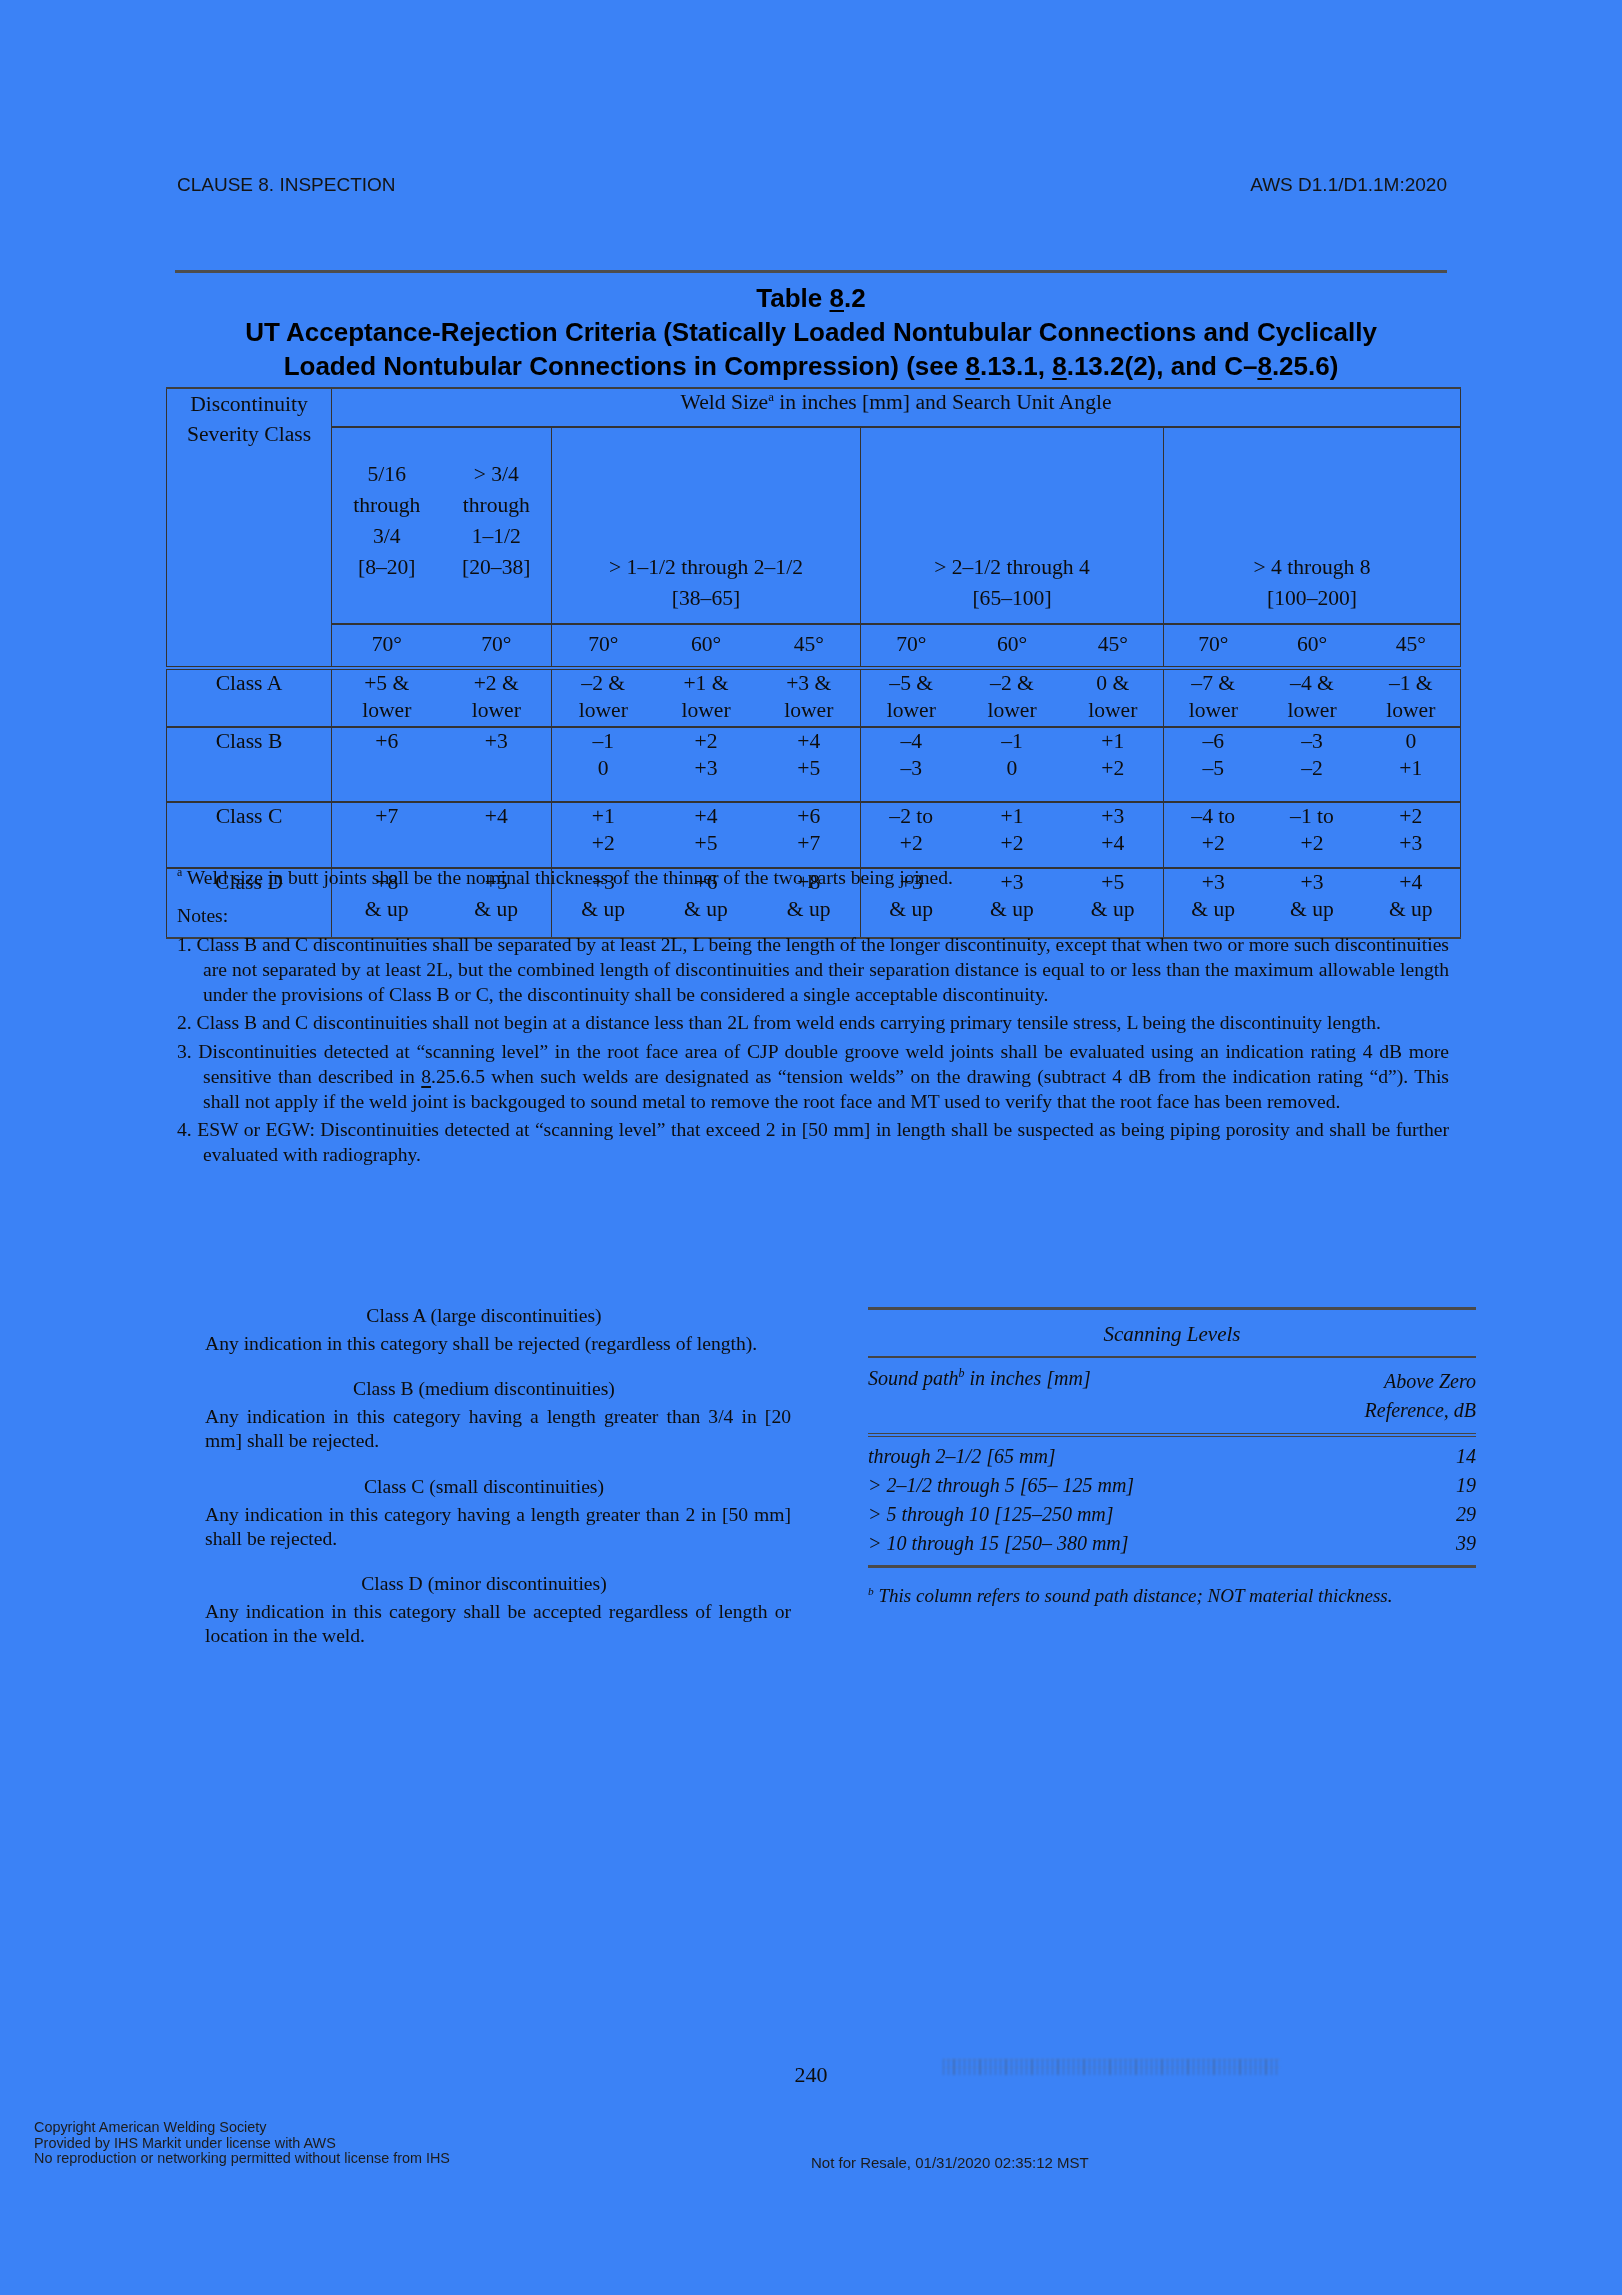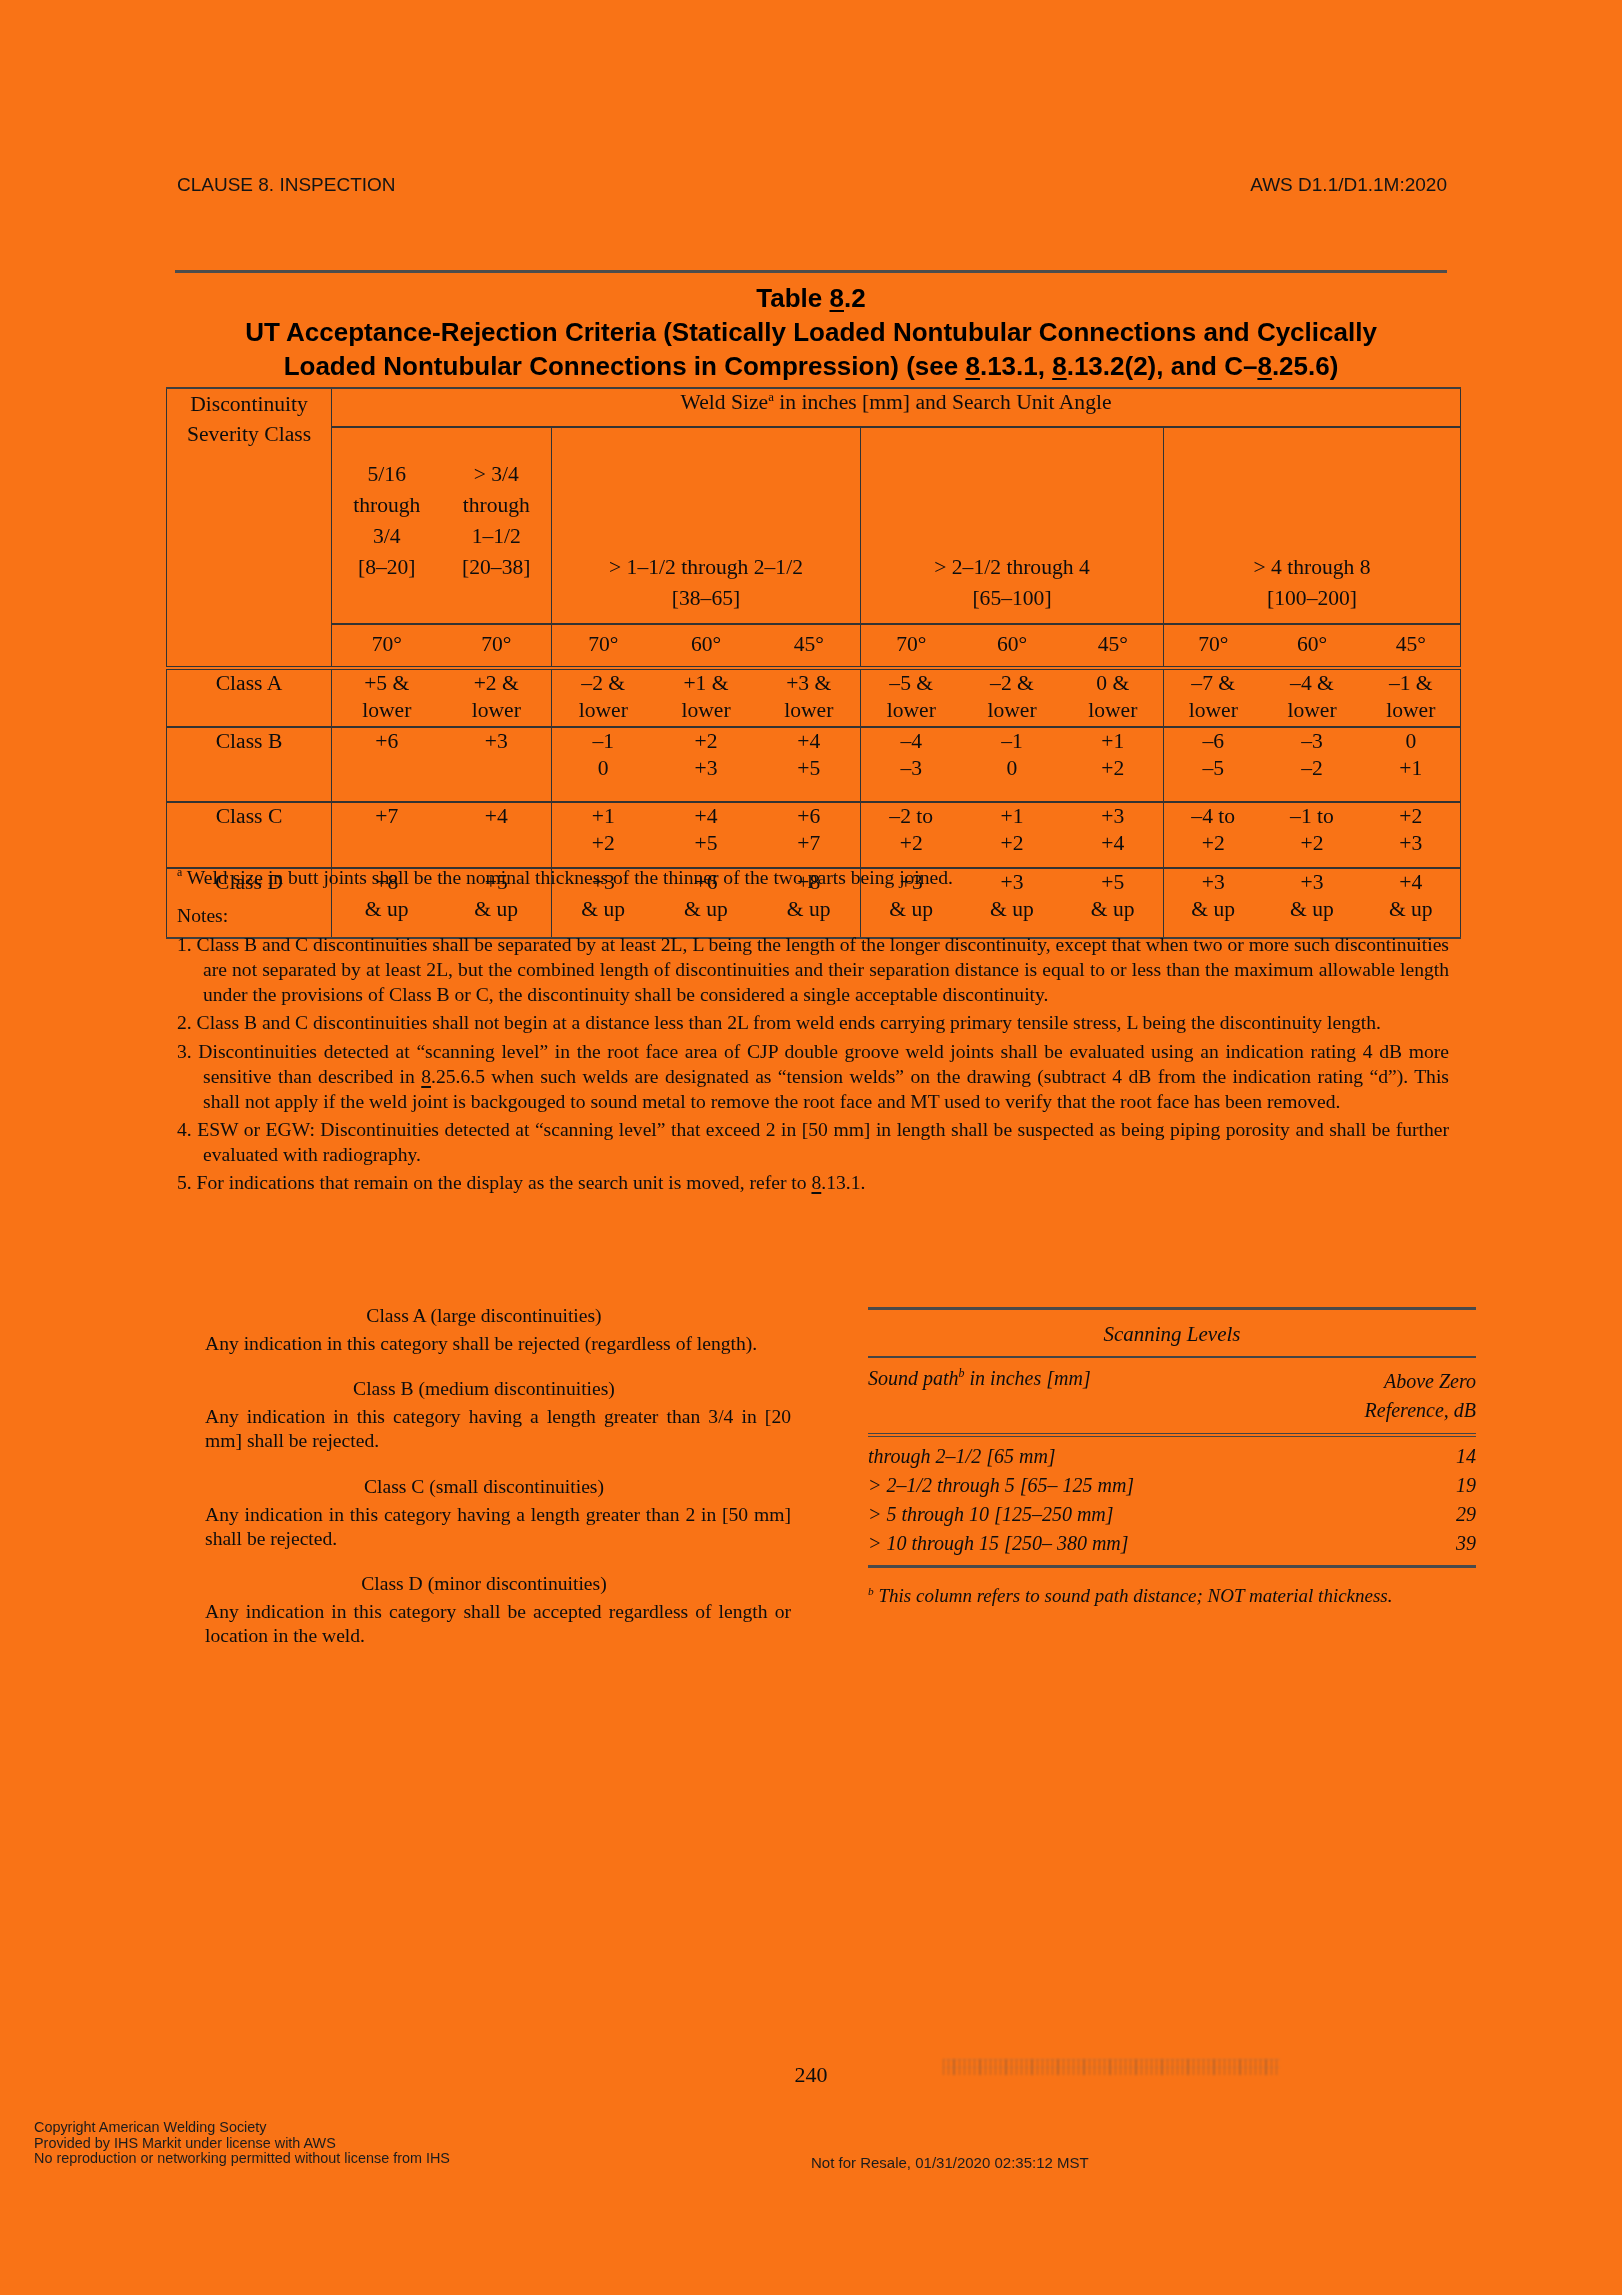--- a/index.html
+++ b/index.html
@@ -1,16 +1,16 @@
 <!DOCTYPE html>
 <html style="font-size:10.5px"><head>
 <meta charset="utf-8">
 <style>
   html,body{margin:0;padding:0;background:#e8e8e8;}
-  .page{position:relative;width:1622px;height:2295px;background:#f97316;overflow:hidden;
+  .page{position:relative;width:1622px;height:2295px;background:#3b82f6;overflow:hidden;
         font-family:"Liberation Serif",serif;color:#0d0d0d;}
   u{text-decoration:underline;text-underline-offset:3.3px;text-decoration-thickness:1.6px;}
   sup{font-size:0.6em;vertical-align:super;line-height:0;}
 
   
   .running-head{position:absolute;top:174px;left:177px;width:1270px;display:flex;
         justify-content:space-between;font-family:"Liberation Sans",sans-serif;
         font-size:19px;color:#141414;}
 
   
@@ -248,21 +248,20 @@
     </table>
 
   <div class="fn-a"><sup>a</sup> Weld size in butt joints shall be the nominal thickness of the thinner of the two parts being joined.</div>
 
   <div class="notes-label">Notes:</div>
   <div class="notes">
     <div class="note">1. Class B and C discontinuities shall be separated by at least 2L, L being the length of the longer discontinuity, except that when two or more such discontinuities are not separated by at least 2L, but the combined length of discontinuities and their separation distance is equal to or less than the maximum allowable length under the provisions of Class B or C, the discontinuity shall be considered a single acceptable discontinuity.</div>
     <div class="note">2. Class B and C discontinuities shall not begin at a distance less than 2L from weld ends carrying primary tensile stress, L being the discontinuity length.</div>
     <div class="note">3. Discontinuities detected at “scanning level” in the root face area of CJP double groove weld joints shall be evaluated using an indication rating 4 dB more sensitive than described in <u>8</u>.25.6.5 when such welds are designated as “tension welds” on the drawing (subtract 4 dB from the indication rating “d”). This shall not apply if the weld joint is backgouged to sound metal to remove the root face and MT used to verify that the root face has been removed.</div>
     <div class="note">4. ESW or EGW: Discontinuities detected at “scanning level” that exceed 2 in [50 mm] in length shall be suspected as being piping porosity and shall be further evaluated with radiography.</div>
-    <div class="note">5. For indications that remain on the display as the search unit is moved, refer to <u>8</u>.13.1.</div>
   </div>
 
   <div class="class-block">
     <div class="class-item">
       <div class="class-heading">Class A (large discontinuities)</div>
       <div class="class-body">Any indication in this category shall be rejected (regardless of length).</div>
     </div>
     <div class="class-item">
       <div class="class-heading">Class B (medium discontinuities)</div>
       <div class="class-body">Any indication in this category having a length greater than 3/4 in [20 mm] shall be rejected.</div>

